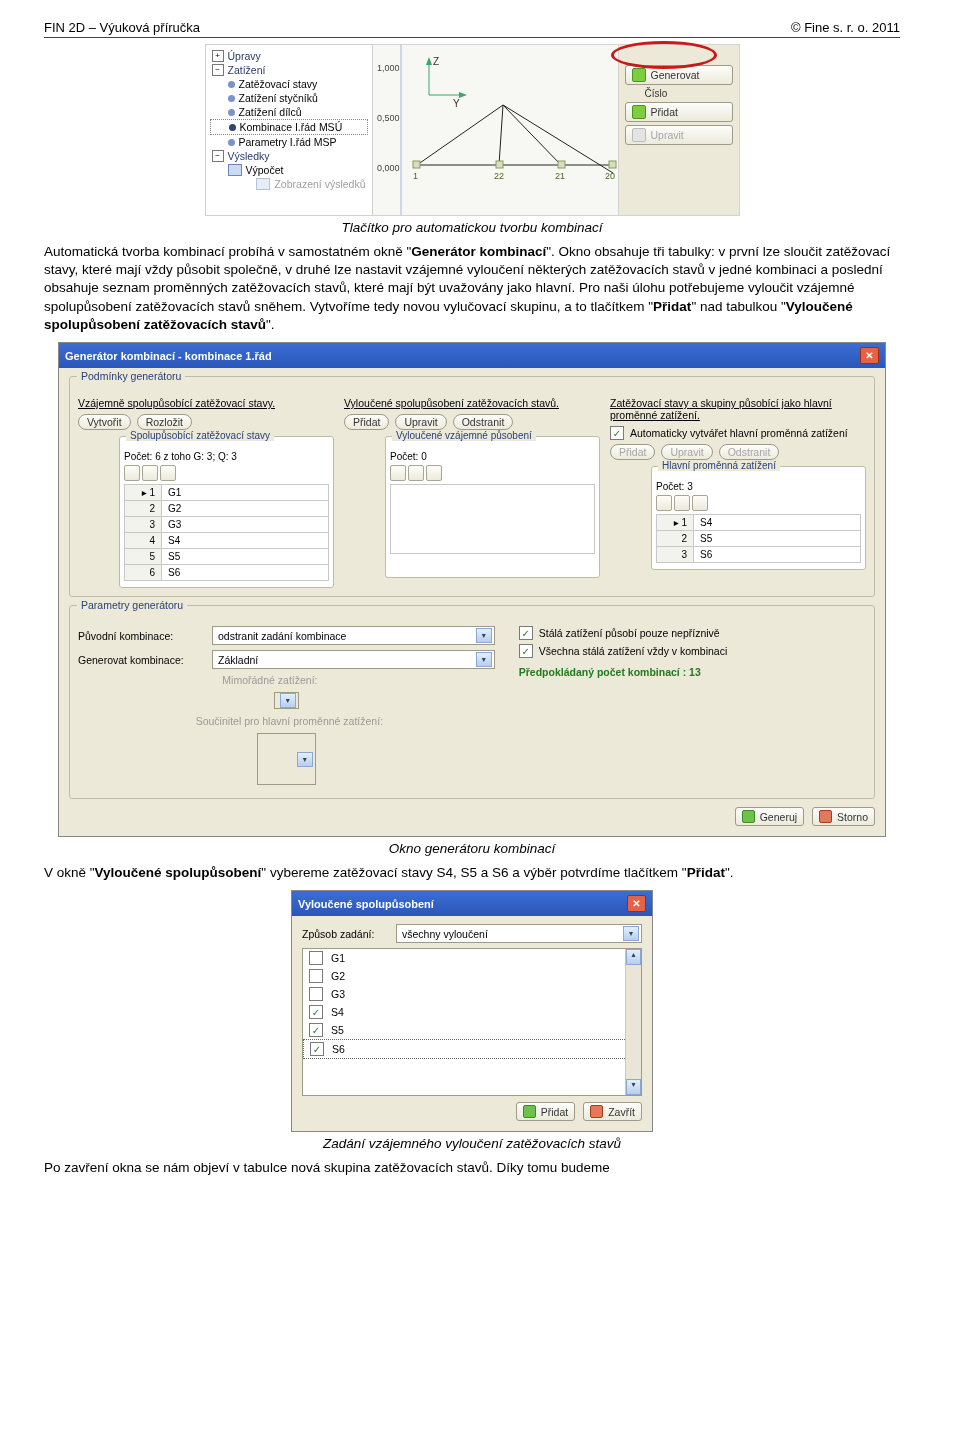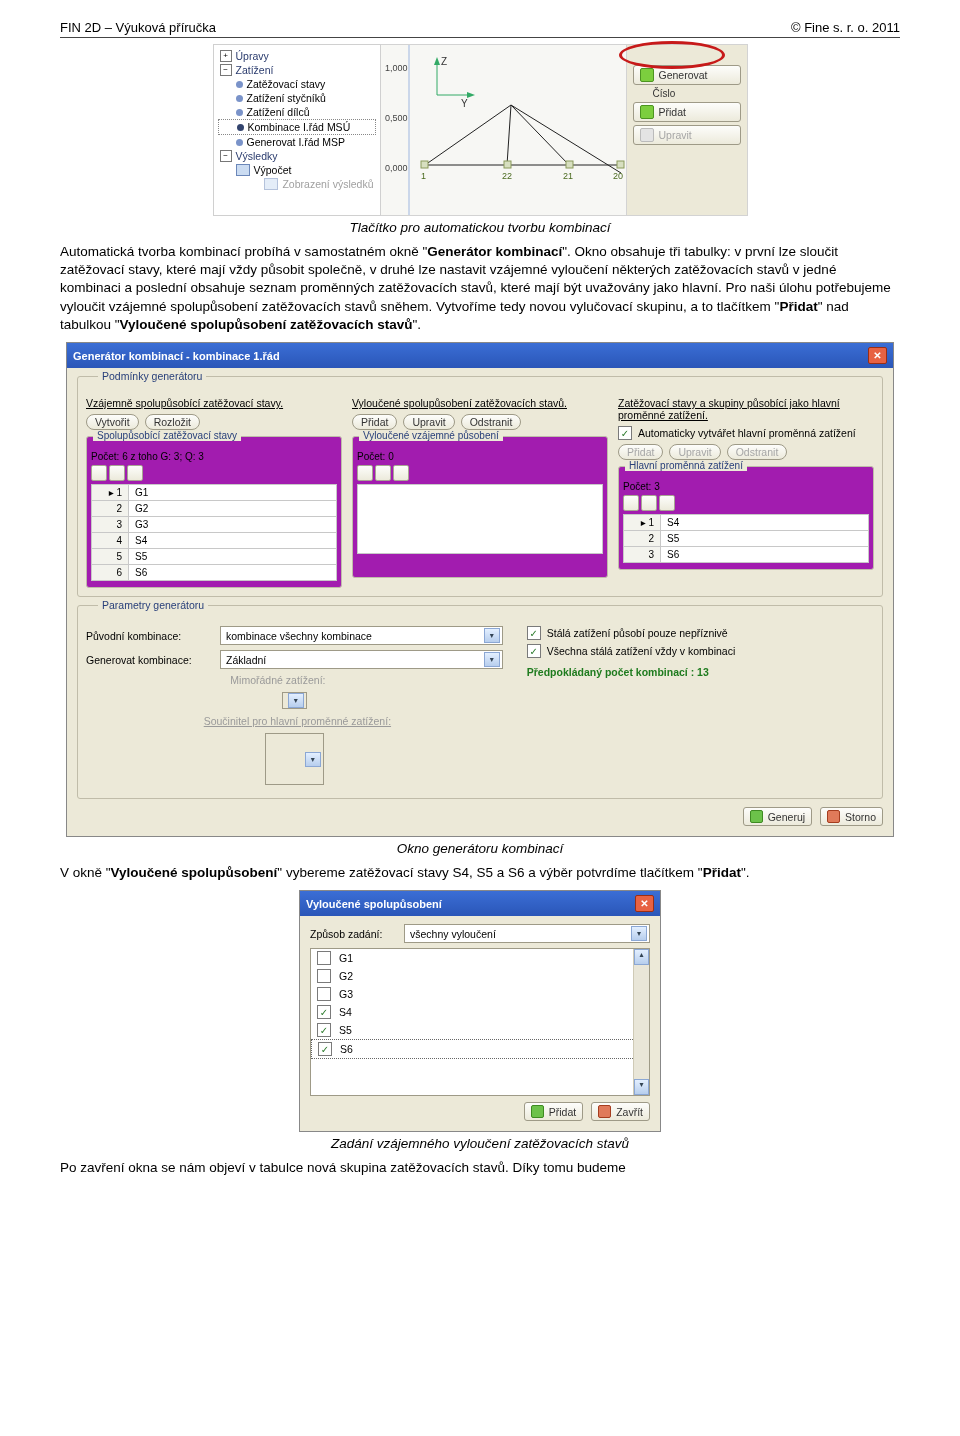--- a/index.html
+++ b/index.html
@@ -4,21 +4,21 @@
 <style>
   body {
     margin: 0;
     padding: 0;
     background: #fff;
     font-family: Verdana, Tahoma, sans-serif;
     color: #000;
     width: 960px;
   }
   .page {
-    padding: 20px 60px 30px 60px;
+    padding: 20px 60px 30px 44px;
   }
   .header-row {
     display: flex;
     justify-content: space-between;
     font-size: 13px;
     padding-bottom: 2px;
     border-bottom: 1px solid #444;
     margin-bottom: 6px;
   }
   .body-text {
@@ -148,41 +148,42 @@
   .dlgbody { padding: 8px 10px 10px 10px; }
   .groupbox {
     border: 1px solid #c0bca9;
     border-radius: 3px;
     padding: 20px 8px 8px 8px;
     position: relative;
     margin-bottom: 8px;
   }
   .groupbox > .glabel, .groupbox .sublabel {
     position: absolute;
-    top: -7px; left: 20px;
+    top: -7px; left: 7px;
     background: #ece9d8;
     padding: 0 4px;
     font-size: 10.5px;
     color: #29407a;
   }
   .cols3 { display: flex; gap: 10px; }
   .col { flex: 1; position: relative; min-width: 0;}
   .subhead {
     font-size: 10.5px; color: #000;
     text-decoration: underline;
     margin-bottom: 5px;
   }
   .btnrow { display: flex; gap: 6px; margin-bottom: 6px; flex-wrap: wrap;}
   .xpbtn.sm { padding: 1px 8px; font-size: 10.5px; border-radius: 8px; }
   .tblbox {
     border: 1px solid #c0bca9;
     border-radius: 3px;
     padding: 14px 4px 6px 4px;
     position: relative;
-    background: #a21caf;
+    background: #ffffff;
+    margin-left: 41px;
   }
   .tblbox .sublabel { top: -7px; left: 6px; font-size: 10px; color:#29407a;}
   .tinytbl {
     width: 100%;
     border-collapse: collapse;
     font-size: 10px;
     background: #fff;
   }
   .tinytbl td, .tinytbl th {
     border: 1px solid #c8c8c8;
@@ -273,21 +274,21 @@
         <div class="item indent">
             <span class="dot"></span>
             <span>Zatížení dílců</span>
           </div>
         <div class="item indent selected">
             <span class="dot dark"></span>
             <span>Kombinace I.řád MSÚ</span>
           </div>
         <div class="item indent">
             <span class="dot"></span>
-            <span>Generovat I.řád MSP</span>
+            <span>Parametry I.řád MSP</span>
           </div>
         <div class="item">
             <span class="sqicon">−</span>
             <span class="group">Výsledky</span>
           </div>
         <div class="item indent">
             <span class="miniicon"></span>
             <span>Výpočet</span>
           </div>
         <div class="item indent disabled">
@@ -489,38 +490,38 @@
           </div>
         </div>
 
         <div class="groupbox">
           <span class="glabel">Parametry generátoru</span>
           <div class="paramsrow">
             <div class="left">
               <div class="fieldline">
                 <span class="lab">Původní kombinace:</span>
                 <div class="combo">
-                    <span>kombinace všechny kombinace</span>
+                    <span>odstranit zadání kombinace</span>
                     <span class="arrow">▾</span>
                   </div>
               </div>
               <div class="fieldline">
                 <span class="lab">Generovat kombinace:</span>
                 <div class="combo">
                     <span>Základní</span>
                     <span class="arrow">▾</span>
                   </div>
               </div>
               <div class="fieldline disabled">
                 <span class="lab">Mimořádné zatížení:</span>
                 <div class="combo" style="background:#ece9d8;">
                     <span></span>
                     <span class="arrow">▾</span>
                   </div>
-                <span style="color:#9a9a9a;flex:0 0 auto;margin-left:6px;text-decoration:underline;">Součinitel pro hlavní proměnné zatížení:</span>
+                <span style="color:#9a9a9a;flex:0 0 auto;margin-left:6px;">Součinitel pro hlavní proměnné zatížení:</span>
                 <div class="combo" style="background:#ece9d8;width:50px;flex:0 0 50px;">
                     <span></span>
                     <span class="arrow">▾</span>
                   </div>
               </div>
             </div>
             <div class="right">
               <div class="chkline">
                   <span class="chk">✓</span>
                   <span>Stálá zatížení působí pouze nepříznivě</span>

